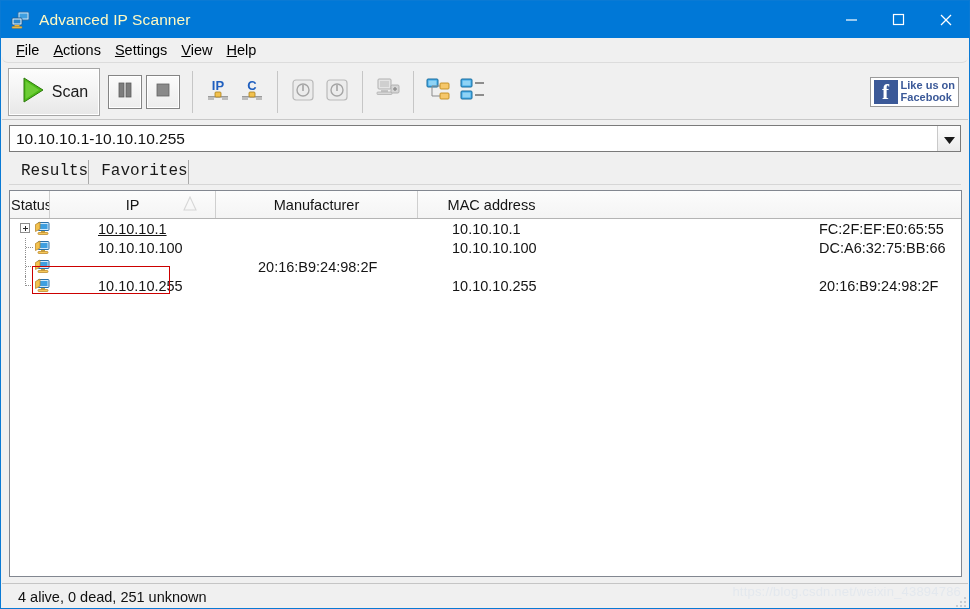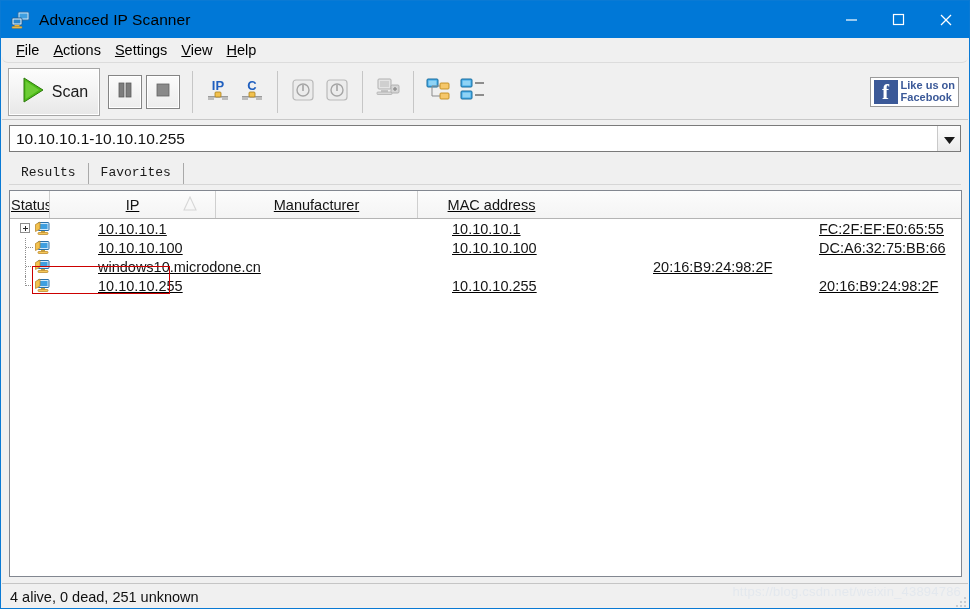--- a/index.html
+++ b/index.html
@@ -35,21 +35,21 @@
     align-items: center;
   }
   .title-icon {
     width: 20px; height: 18px;
     margin-left: 10px;
     margin-right: 8px;
     position: relative;
     flex: none;
   }
   .title-text {
-    color: #000000;
+    color: #fef9c3;
     font-size: 15.5px;
     letter-spacing: 0.1px;
     white-space: nowrap;
   }
   .win-buttons {
     margin-left: auto;
     display: flex;
     height: 37px;
   }
   .win-btn {
@@ -206,38 +206,37 @@
     position: absolute;
     left: 8px; top: 158px;
     width: 952px;
     height: 25px;
     display: flex;
     align-items: flex-end;
     border-bottom: 1px solid #d6d6d6;
   }
   .tab {
     font-family: "Liberation Mono", monospace;
-    font-size: 13px;
+    font-size: 16px;
     color: #1a1a1a;
-    padding: 2px 12px 4px 12px;
+    padding: 2px 0 4px 12px;
     border-right: 1px solid #a9a9a9;
     white-space: nowrap;
   }
 
   
   .table-wrap {
     position: absolute;
     left: 8px; top: 189px;
     width: 953px;
     height: 387px;
     border: 1px solid #828790;
     background: #ffffff;
     box-sizing: border-box;
     overflow: hidden;
-    text-decoration: underline;
   }
   .thead {
     display: flex;
     height: 27px;
     background: linear-gradient(180deg,#fcfcfc 0%, #f4f4f4 100%);
     border-bottom: 1px solid #b4b4b4;
   }
   .th {
     border-right: 1px solid #cfcfcf;
     display: flex;
@@ -338,21 +337,21 @@
     width: 966px;
     height: 26px;
     background: #f0f0f0;
     border-top: 1px solid #c5c5c5;
     display: flex;
     align-items: center;
   }
   .status-text {
     font-size: 14.5px;
     color: #101010;
-    padding-left: 8px;
+    padding-left: 16px;
   }
   .watermark {
     position: absolute;
     right: 8px;
     top: 583px;
     font-size: 13px;
     color: #e3e8ee;
     letter-spacing: 0.2px;
     white-space: nowrap;
     user-select: none;
@@ -631,23 +630,20 @@
           <span class="pc-icon">
             <svg width="15" height="15" viewBox="0 0 15 15">
               <rect x="3" y="1.5" width="11" height="8" rx="1" fill="#cfe9fb" stroke="#2a6fa8" stroke-width="1"></rect>
               <rect x="4.5" y="3" width="8" height="5" fill="#3f9fe0"></rect>
               <path d="M0.5 3.5 L5 1 L5 8 L0.5 10.5 Z" fill="#f2c14e" stroke="#b4801f" stroke-width="0.7"></path>
               <rect x="6" y="10" width="4" height="1.5" fill="#c9a33a"></rect>
               <rect x="3" y="11.5" width="10" height="2" rx="0.8" fill="#f6c85a" stroke="#b4801f" stroke-width="0.7"></rect>
             </svg>
           </span>
         </div>
-        <div class="cell c-name">
-          <span class="name-text">windows10.microdone.cn</span>
-        </div>
         <div class="cell c-manu"></div>
         <div class="cell c-mac">20:16:B9:24:98:2F</div>
       </div>
 
       <div class="row">
         <div class="cell c-status">
           <span class="treeline elbow last"></span>
           <span class="pc-icon">
             <svg width="15" height="15" viewBox="0 0 15 15">
               <rect x="3" y="1.5" width="11" height="8" rx="1" fill="#cfe9fb" stroke="#2a6fa8" stroke-width="1"></rect>

